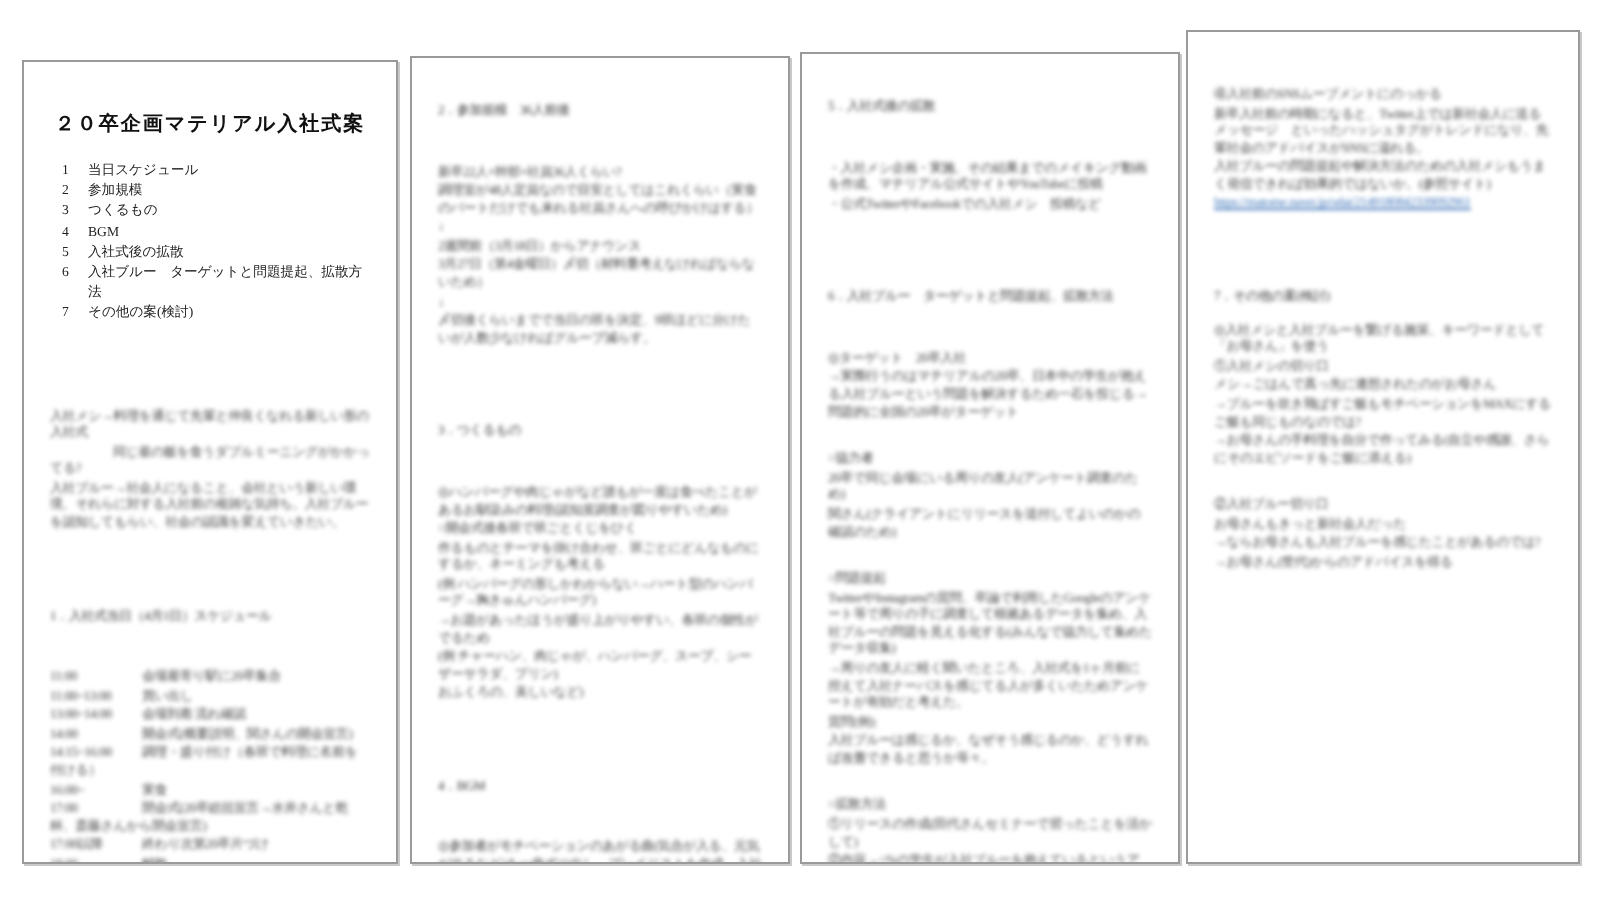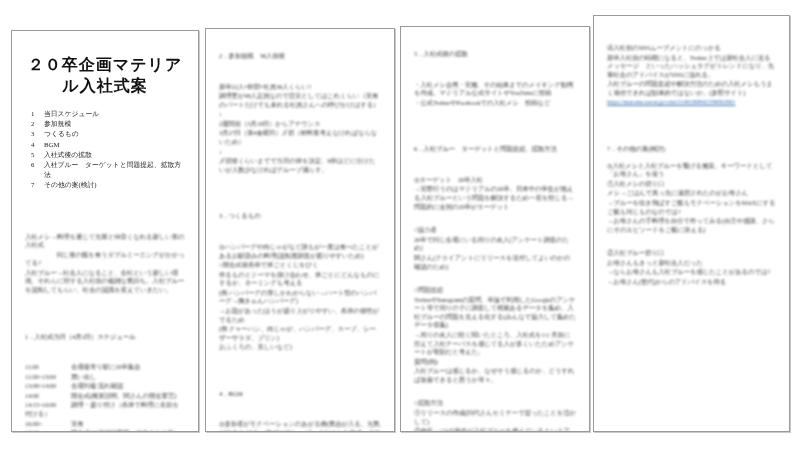--- a/index.html
+++ b/index.html
@@ -14,21 +14,21 @@
     box-shadow:1px 1px 0 #c9c9c9;
     box-sizing:border-box;
     padding:14px 13px;
     overflow:hidden;
   }
   #page1{left:11px;top:30px;width:188px;height:402px;}
   #page2{left:205px;top:28px;width:190px;height:404px;}
   #page3{left:400px;top:26px;width:190px;height:406px;}
   #page4{left:593px;top:15px;width:197px;height:417px;padding-top:28px;}
   .doc-title{
-    text-align:center;font-weight:bold;font-size:16px;color:#111;
+    text-align:center;font-weight:bold;font-size:10px;color:#111;
     letter-spacing:1px;margin:10px 0 12px 0;
   }
   .toc{margin:0 0 0 6px;}
   .toc-row{display:flex;font-size:6.8px;line-height:1.5;color:#222;}
   .toc-num{flex:0 0 13px;}
   .toc-label{flex:1;}
   .para,.heading,.sched{
     font-size:6.5px;line-height:1.32;color:#3d3d3d;
     letter-spacing:-0.2px;margin:0 0 1px 0;
     word-break:break-all;

